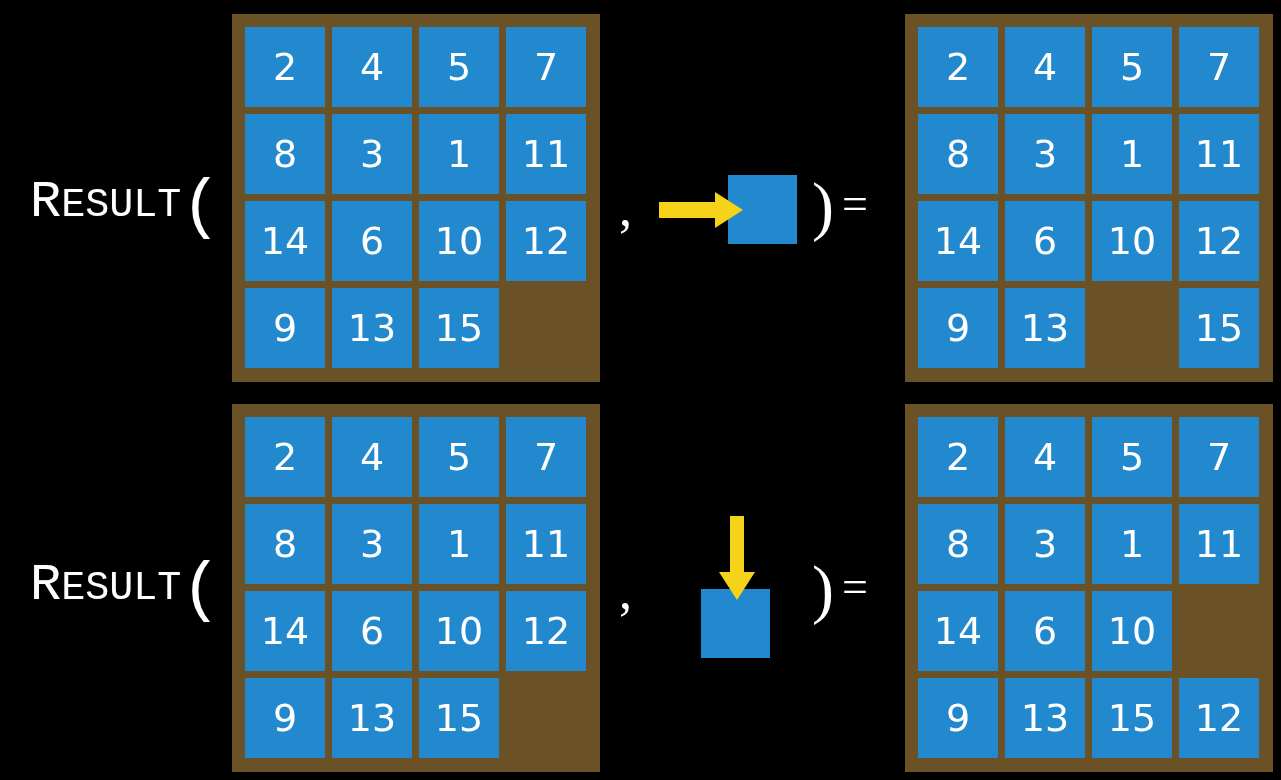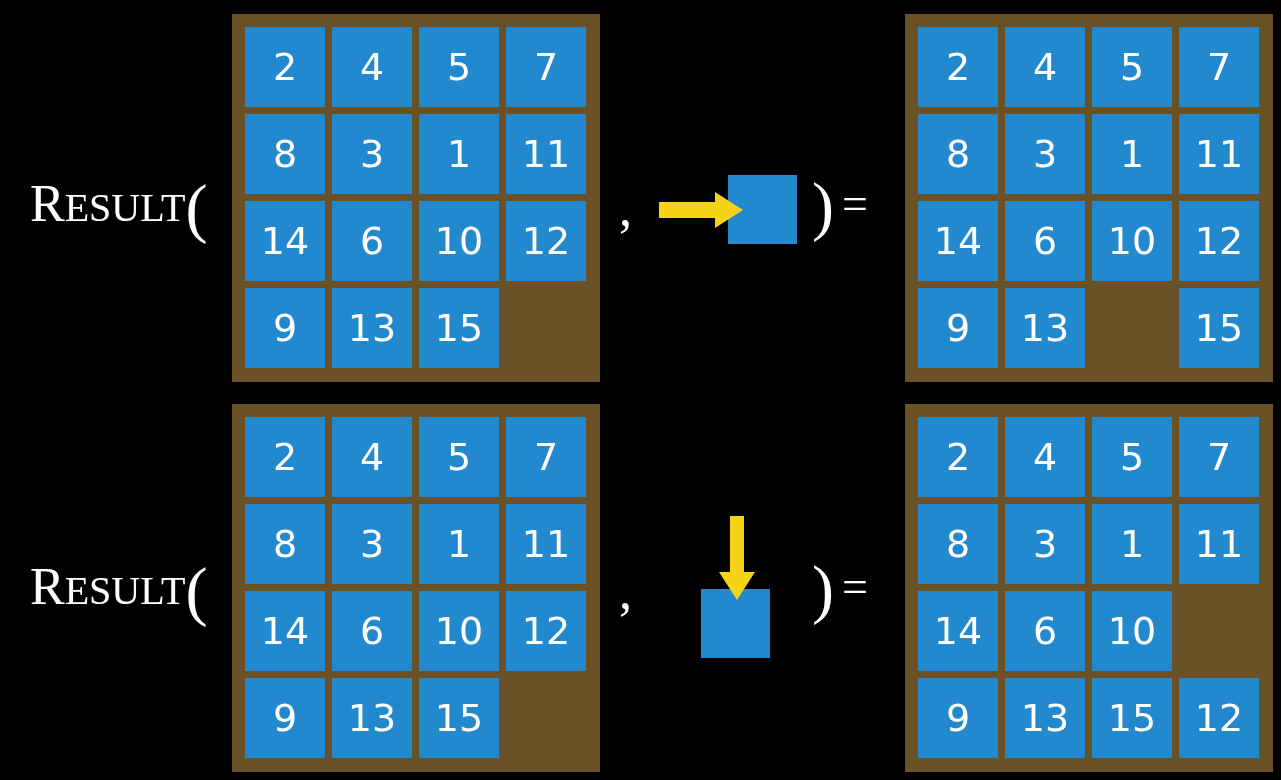--- a/index.html
+++ b/index.html
@@ -51,21 +51,21 @@
     user-select: none;
   }
   .tile.blank {
     background: transparent;
   }
 
   
   .result-label {
     position: absolute;
     color: #ffffff;
-    font-family: Liberation Serif, serif;
+    font-family: Liberation Mono, monospace;
     white-space: nowrap;
     user-select: none;
     text-shadow: 0 0 1px rgba(255,255,255,0.25);
   }
   .result-label .cap {
     font-size: 52px;
   }
   .result-label .small {
     font-size: 40px;
   }

